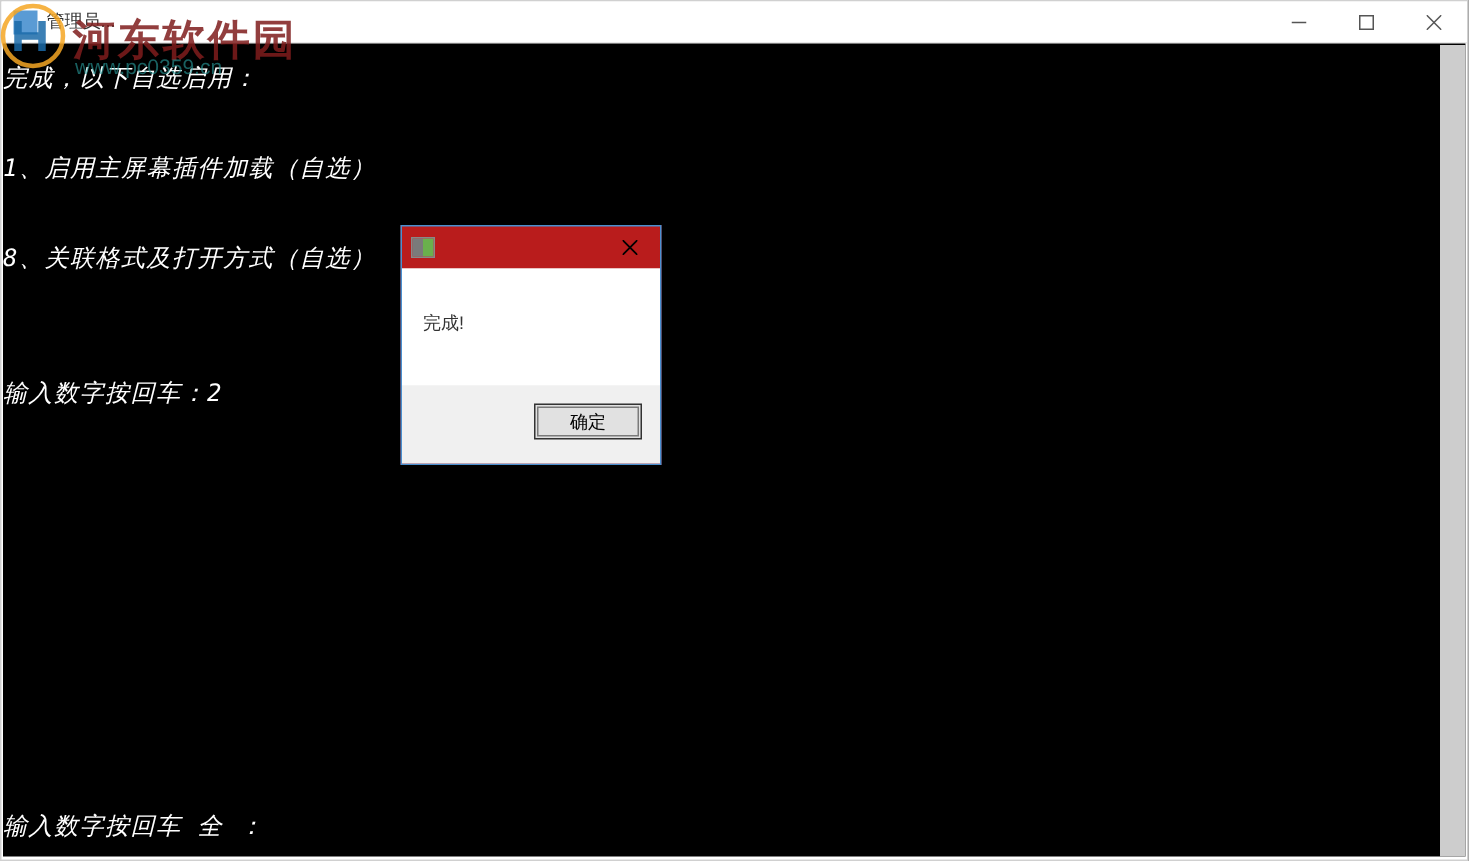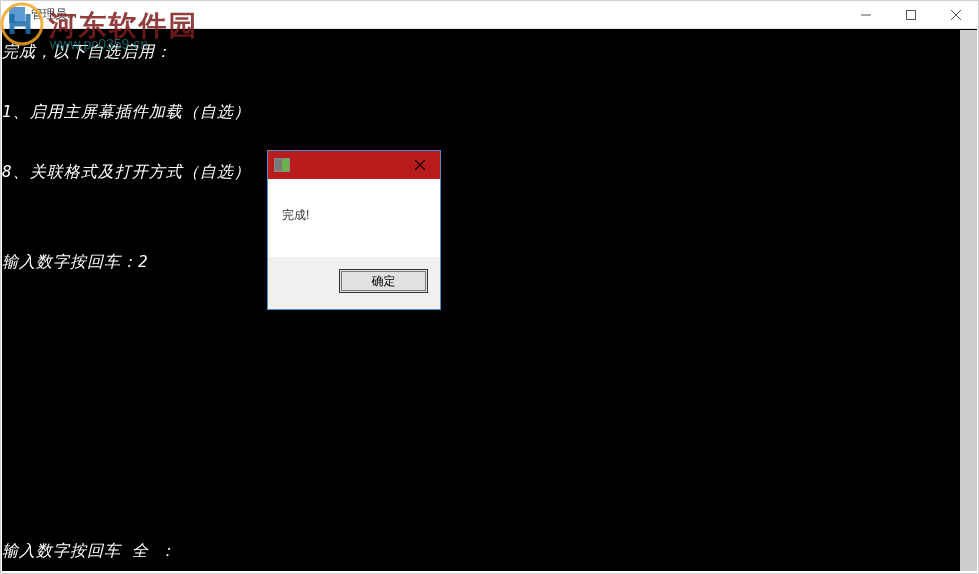--- a/index.html
+++ b/index.html
@@ -173,21 +173,21 @@
     }
     .dialog-footer {
       height: 48px;
       background: #f0f0f0;
       display: flex;
       align-items: center;
       justify-content: flex-end;
       padding-right: 12px;
     }
     .dialog-button {
-      width: 89px;
+      width: 72px;
       height: 24px;
       background: #e1e1e1;
       border: 1px solid #333333;
       font-size: 12px;
       cursor: pointer;
       font-family: SimSun, "Microsoft YaHei", sans-serif;
       outline: 1px solid #7a7a7a;
       outline-offset: -3px;
     }
   </style>

